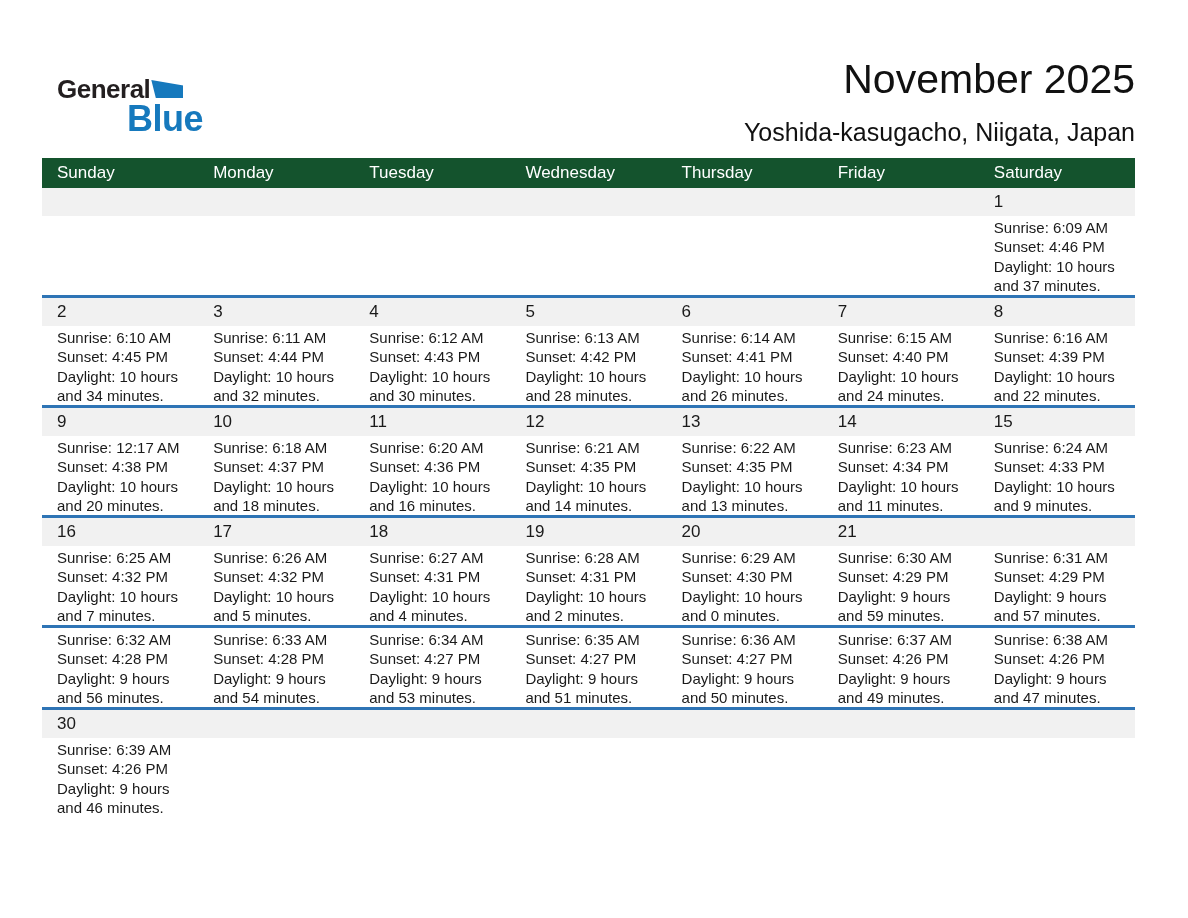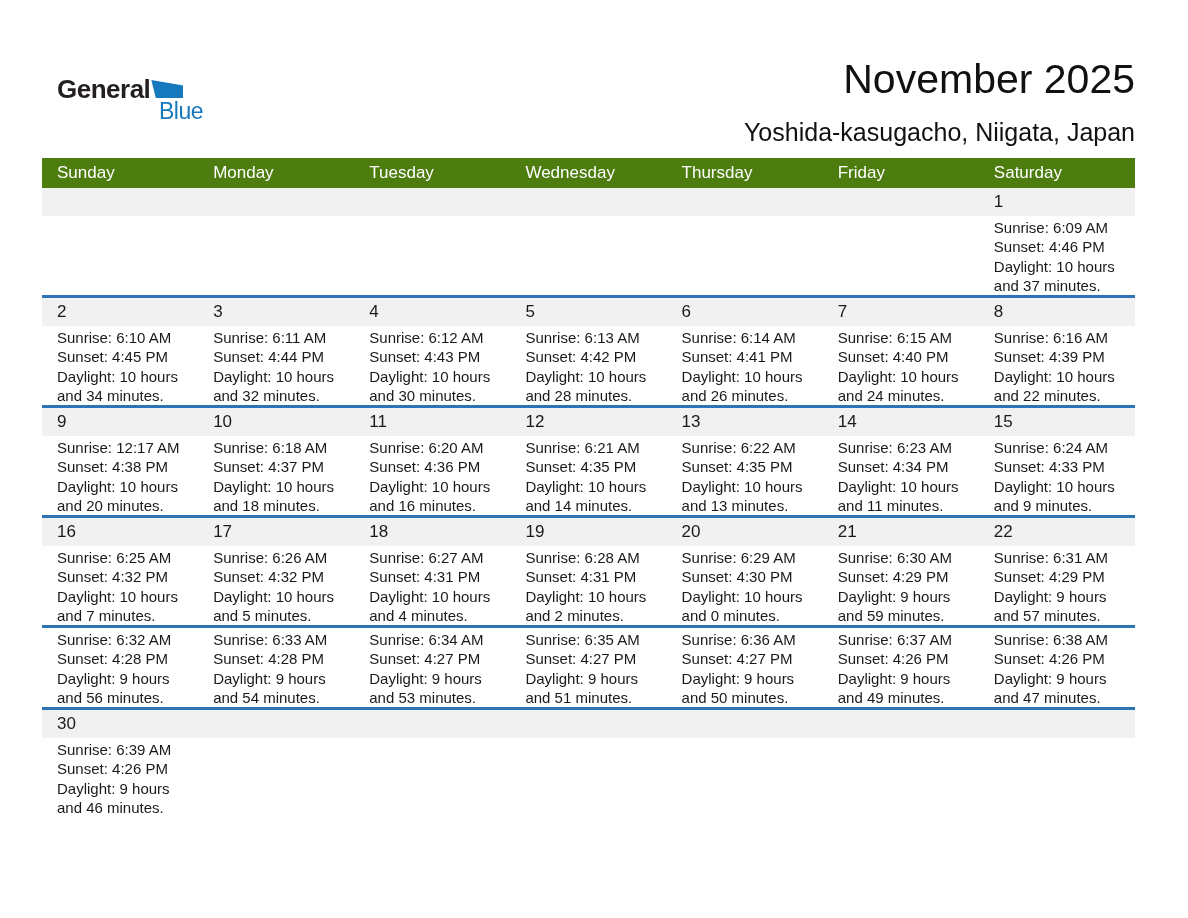--- a/index.html
+++ b/index.html
@@ -4,32 +4,32 @@
 <style>
   * { margin:0; padding:0; box-sizing:border-box; }
   html,body { width:1188px; height:918px; background:#ffffff; overflow:hidden;
               font-family:"Liberation Sans", sans-serif; color:#1a1a1a; }
 
   
   .logo { position:absolute; left:57px; top:74px; width:150px; }
   .logo-line1 { font-size:26px; font-weight:600; color:#231f20; letter-spacing:-0.5px; display:inline-block; }
   .logo-triangle { display:inline-block; width:32px; height:18px; background:#1679bd;
                    clip-path:polygon(0 0, 100% 30%, 100% 100%, 14% 100%); vertical-align:baseline; margin-left:1px; }
-  .logo-line2 { font-size:23px; font-weight:400; color:#1679bd; letter-spacing:-0.5px;
+  .logo-line2 { font-size:36px; font-weight:700; color:#1679bd; letter-spacing:-0.5px;
                 margin-top:-7px; text-align:right; padding-right:4px; }
 
   .page-title { position:absolute; top:56px; right:53px; font-size:41px; font-weight:400;
                 color:#111; text-align:right; }
   .page-subtitle { position:absolute; top:118px; right:53px; font-size:25px; font-weight:400;
                    color:#111; text-align:right;margin-left:22px; }
 
   
   .calendar { position:absolute; left:42px; top:158px; width:1093px; }
 
-  .weekday-header { display:grid; grid-template-columns:repeat(7,1fr); background:#4d7c0f;
+  .weekday-header { display:grid; grid-template-columns:repeat(7,1fr); background:#14532d;
                     height:30px; align-items:center; }
   .wh-cell { color:#ffffff; font-size:17px; font-weight:400; padding-left:15px;
              white-space:nowrap; overflow:hidden; }
 
   .week-row { border-bottom:3px solid #2e74b5; }
   .week-row:last-child { border-bottom:none; }
 
   .day-strip { display:grid; grid-template-columns:repeat(7,1fr); background:#f1f1f1; height:28px; }
   .day-num { font-size:17px; line-height:28px; padding-left:15px; color:#1a1a1a; }
 
@@ -195,21 +195,20 @@
         </div>
       </div>
       <div class="week-row">
         <div class="day-strip">
           <div class="day-num">16</div>
           <div class="day-num">17</div>
           <div class="day-num">18</div>
           <div class="day-num">19</div>
           <div class="day-num">20</div>
           <div class="day-num">21</div>
-          <div class="day-num">22</div>
         </div>
         <div class="week-body">
           <div class="day-cell">
             <div class="cell-line">Sunrise: 6:25 AM</div>
             <div class="cell-line">Sunset: 4:32 PM</div>
             <div class="cell-line">Daylight: 10 hours</div>
             <div class="cell-line">and 7 minutes.</div>
           </div>
           <div class="day-cell">
             <div class="cell-line">Sunrise: 6:26 AM</div>

